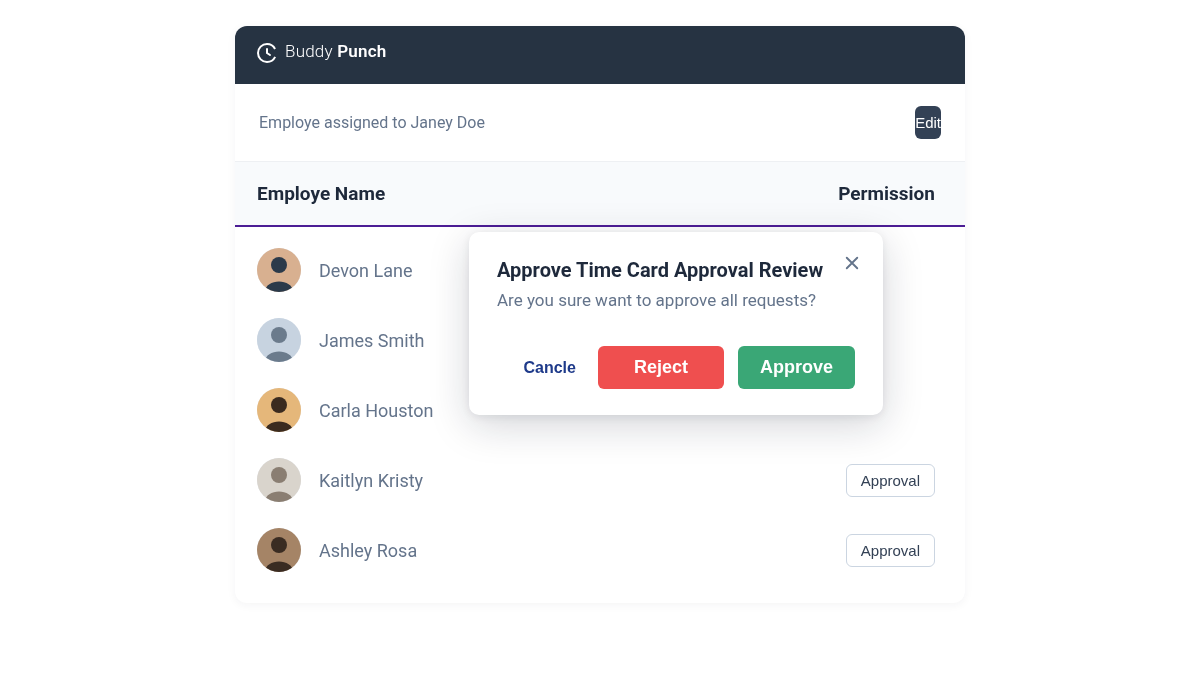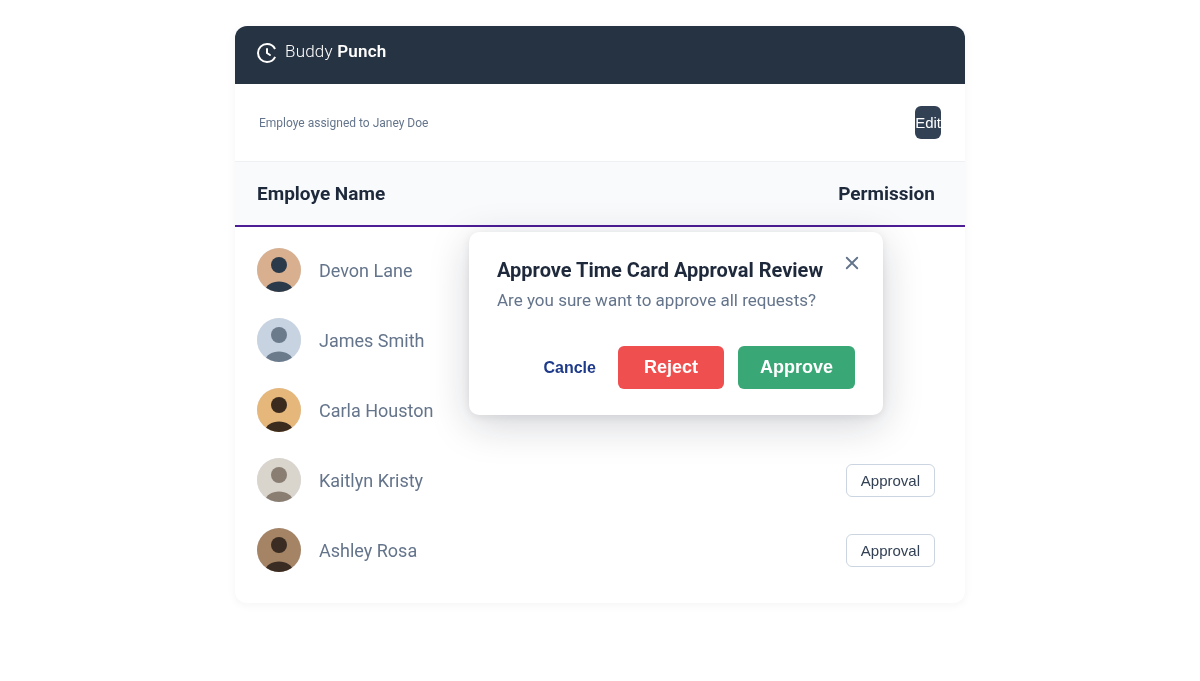--- a/index.html
+++ b/index.html
@@ -55,21 +55,21 @@
     }
     .title-row {
       display: flex;
       align-items: center;
       justify-content: space-between;
       padding: 22px 24px;
       border-bottom: 1px solid #eef0f3;
     }
     .title-text {
       color: #64748b;
-      font-size: 12px;
+      font-size: 16px;
       font-weight: 400;
     }
     .edit-btn {
       background: #334155;
       color: #ffffff;
       border: none;
       border-radius: 6px;
       padding: 8px 0;
       font-size: 15px;
       font-weight: 500;
@@ -180,21 +180,21 @@
       font-size: 16px;
       font-weight: 700;
       cursor: pointer;
       padding: 10px 8px;
     }
     .btn-reject {
       background: #ef4f4f;
       color: #ffffff;
       border: none;
       border-radius: 6px;
-      padding: 11px 26px;
+      padding: 11px 36px;
       font-size: 18px;
       font-weight: 600;
       cursor: pointer;
     }
     .btn-approve {
       background: #3aa776;
       color: #ffffff;
       border: none;
       border-radius: 6px;
       padding: 11px 22px;

